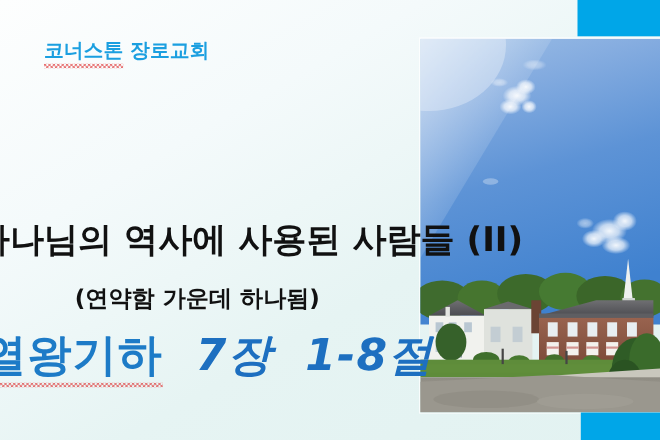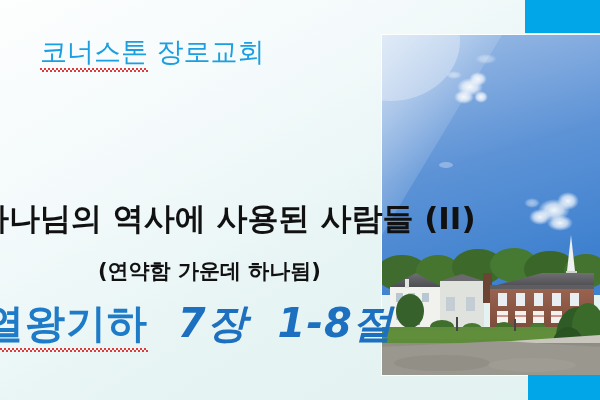--- a/index.html
+++ b/index.html
@@ -67,22 +67,22 @@
   .line {
     position: absolute;
     white-space: nowrap;
     line-height: 1;
   }
 
   
   #church-name {
     top: 38px;
     left: 40px;
-    font-size: 27px;
-    font-weight: normal;
+    font-size: 18px;
+    font-weight: bold;
     color: #1b9fe0;
     letter-spacing: 0px;
   }
   #church-name .misspelled {
     background-image:
       linear-gradient(45deg, transparent 45%, #e03a3a 45%, #e03a3a 55%, transparent 55%),
       linear-gradient(-45deg, transparent 45%, #e03a3a 45%, #e03a3a 55%, transparent 55%);
     background-size: 4px 4px;
     background-repeat: repeat-x;
     background-position: 0 100%, 2px 100%;
@@ -109,21 +109,20 @@
     letter-spacing: 0px;
   }
 
   
   #sermon-subtitle {
     top: 261px;
     left: 68px;
     font-size: 21px;
     font-weight: bold;
     color: #111111;
-    margin-left: 30px;
   }
 
   
   #scripture-ref {
     top: 303px;
     left: -16px;
     font-size: 40px;
     font-weight: bold;
     color: #1d6fc0;
     font-style: italic;

